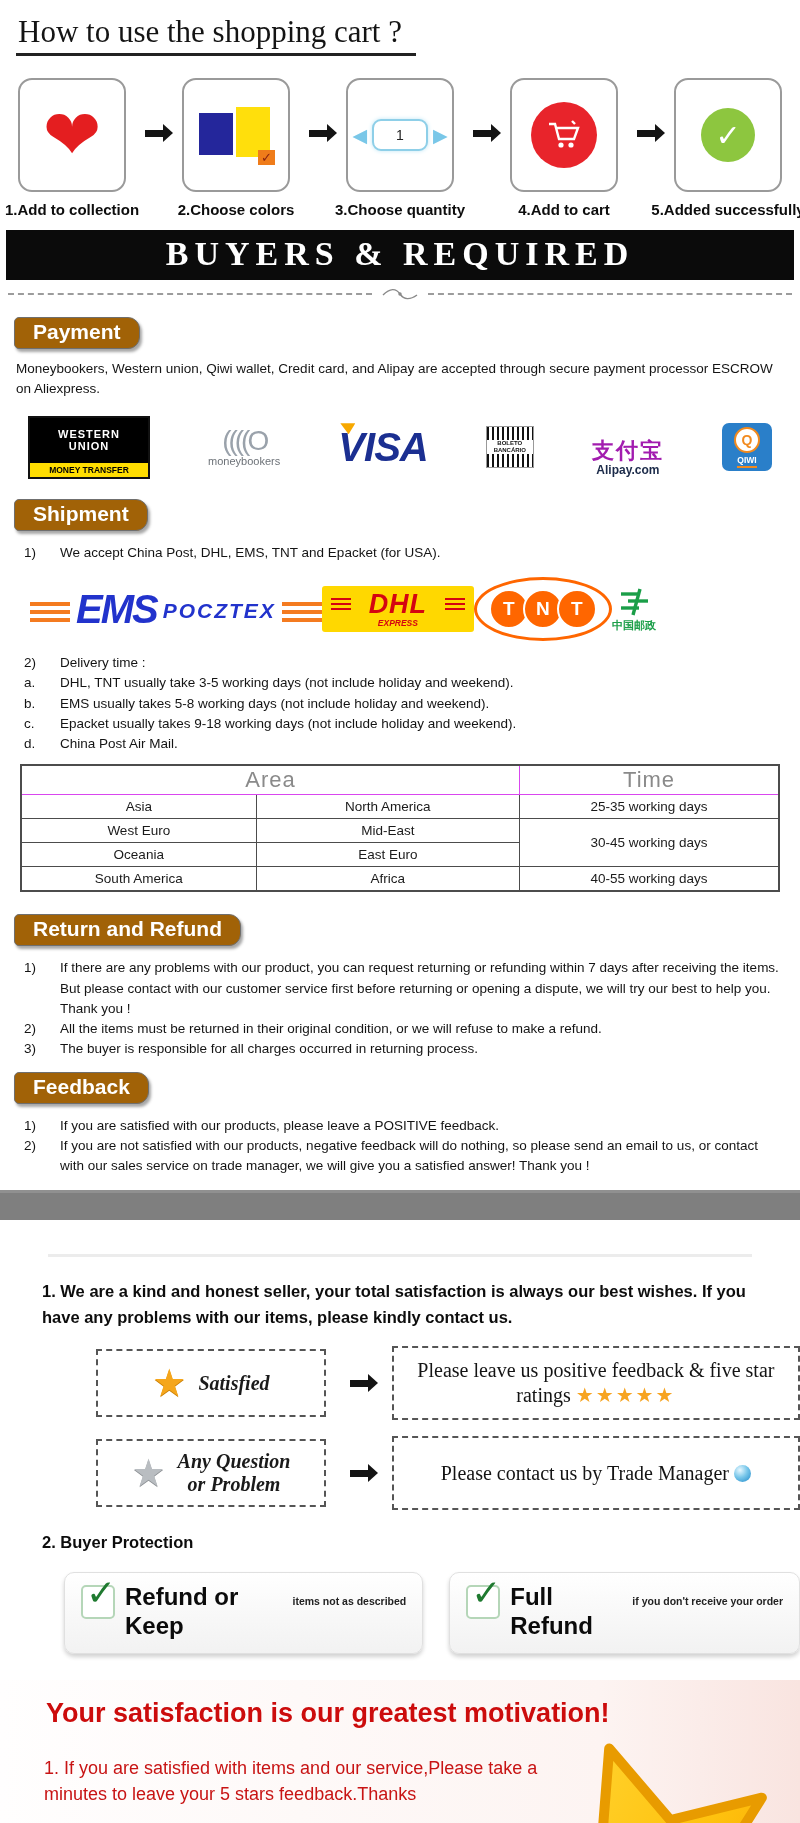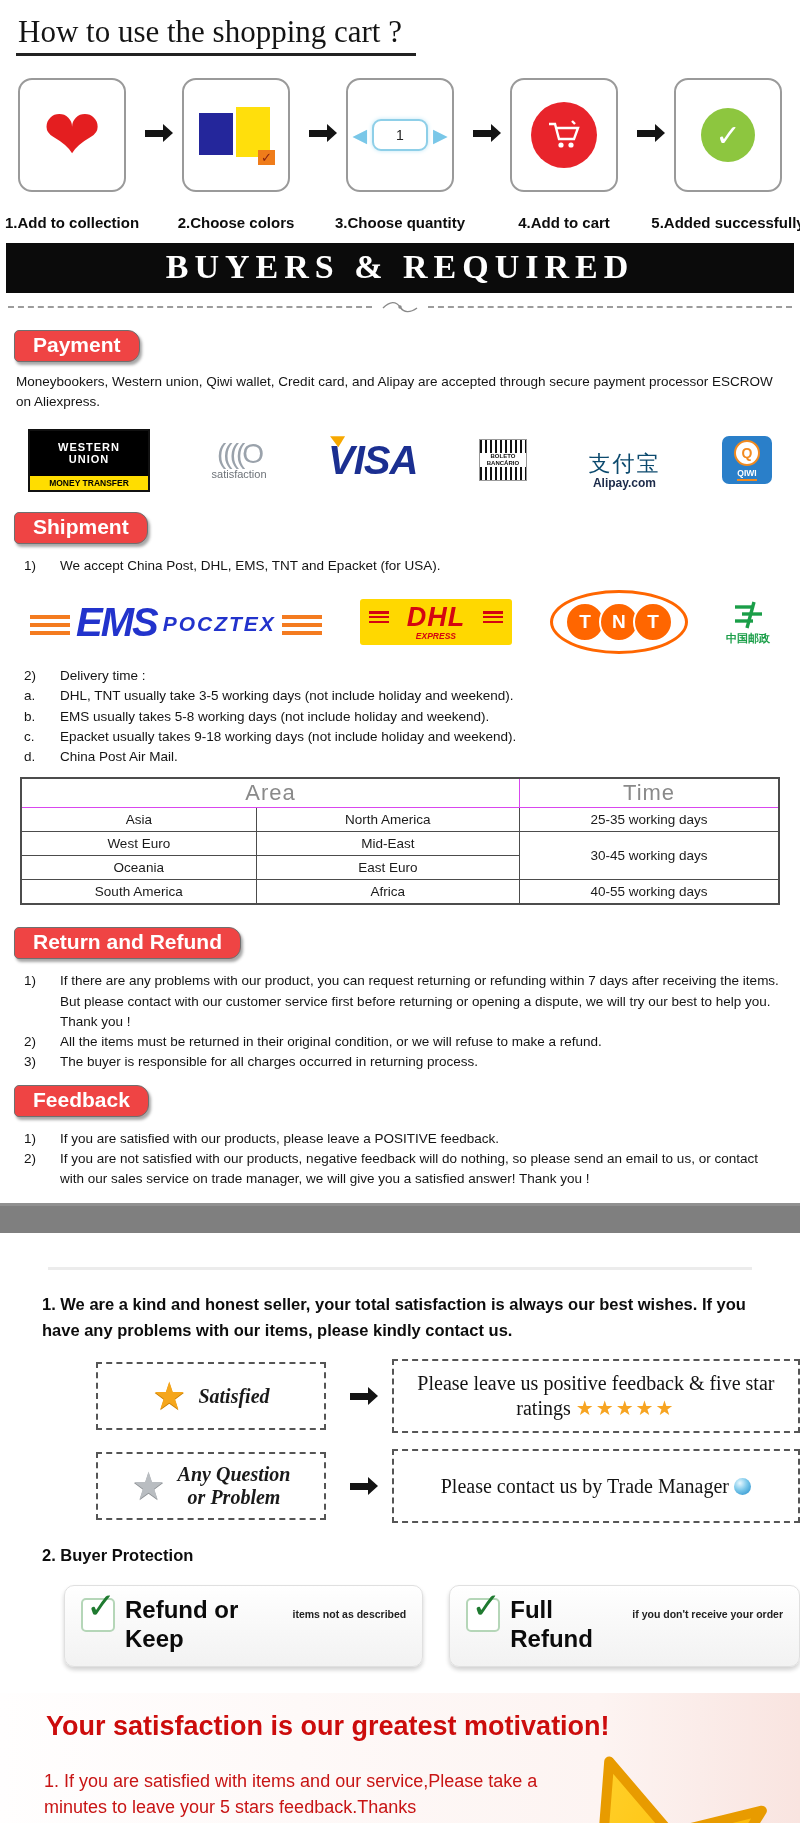--- a/index.html
+++ b/index.html
@@ -6,21 +6,21 @@
   body{width:800px;font-family:"Liberation Sans","DejaVu Sans",sans-serif;color:#111;}
   .page{position:relative;width:800px;height:1823px;overflow:hidden;background:#fff;}
 
   
   .howto-title{display:inline-block;margin:14px 0 0 16px;font-family:"Liberation Serif","DejaVu Serif",serif;
     font-size:31px;color:#141414;border-bottom:3px solid #222;padding:0 14px 3px 2px;}
   .steps{display:flex;align-items:flex-start;justify-content:center;margin-top:22px;}
   .step{display:flex;flex-direction:column;align-items:center;width:132px;}
   .step-card{width:104px;height:110px;border:2px solid #9a9a9a;border-radius:14px;background:#fff;
     display:flex;align-items:center;justify-content:center;}
-  .step-label{margin-top:22px;font-size:15px;font-weight:bold;white-space:nowrap;color:#0d0d0d;}
+  .step-label{margin-top:9px;font-size:15px;font-weight:bold;white-space:nowrap;color:#0d0d0d;}
   .step-arrow-slot{margin-top:52px;width:32px;display:flex;justify-content:center;}
   .fat-arrow{position:relative;width:18px;height:7px;background:#141414;}
   .fat-arrow::after{content:"";position:absolute;left:100%;top:-6px;border:9px solid transparent;
     border-left:10px solid #141414;border-right:0;}
   .heart{font-size:70px;line-height:1;color:#e41e20;}
   .swatch-wrap{position:relative;width:74px;height:56px;}
   .swatch-blue{position:absolute;left:0;top:6px;width:34px;height:42px;background:#24269b;}
   .swatch-yellow{position:absolute;left:37px;top:0;width:34px;height:50px;background:#ffdf0c;}
   .swatch-check{position:absolute;right:-2px;bottom:-2px;width:17px;height:15px;background:#ef7c1a;
     color:#8a2410;font-size:13px;font-weight:bold;display:flex;align-items:center;justify-content:center;}
@@ -32,21 +32,21 @@
   .ok-circle{width:54px;height:54px;border-radius:50%;background:#8dc63f;color:#fff;font-size:30px;
     font-weight:bold;display:flex;align-items:center;justify-content:center;}
 
   
   .buyers-banner{margin:12px 6px 0;background:#0b0b0b;color:#fff;text-align:center;
     font-family:"Liberation Serif","DejaVu Serif",serif;font-weight:bold;font-size:34px;letter-spacing:6px;padding:5px 0 7px;}
   .orn-row{display:flex;align-items:center;gap:8px;margin:7px 8px 0;}
   .orn-line{flex:1;border-top:2px dashed #9c9c9c;}
 
   
-  .tag{display:inline-block;margin-left:14px;background:#ef4444;color:#fff;font-size:21px;font-weight:bold;
+  .tag{display:inline-block;margin-left:14px;background:#a16207;color:#fff;font-size:21px;font-weight:bold;
     padding:2px 18px 4px;border:1px solid #6f6f6f;border-radius:5px 12px 12px 5px;
     box-shadow:2px 3px 3px rgba(0,0,0,.35);}
   .section-text{margin:10px 18px 0 16px;font-size:13.5px;line-height:1.5;color:#141414;}
 
   
   .pay-logos{display:flex;align-items:center;justify-content:space-between;margin:16px 28px 0;}
   .wu{width:118px;border:2px solid #111;background:#ffdd00;}
   .wu-top{background:#000;color:#fff;text-align:center;font-weight:bold;font-size:11px;line-height:1.15;
     padding:10px 2px;letter-spacing:1px;}
   .wu-bottom{color:#000;text-align:center;font-weight:bold;font-size:8.5px;padding:2px 12px;}
@@ -54,30 +54,30 @@
   .mb-arcs{font-size:28px;letter-spacing:-3px;color:#9aa2ab;line-height:1;}
   .mb-label{font-size:11px;color:#6d7278;margin-top:0px;}
   .visa{position:relative;font-style:italic;font-weight:bold;font-size:40px;color:#1b2f91;letter-spacing:-1px;line-height:1;}
   .visa-flick{position:absolute;left:2px;top:-4px;width:15px;height:11px;background:#f7a800;
     clip-path:polygon(0 0,100% 0,55% 100%);}
   .boleto{width:48px;text-align:center;}
   .boleto-bars{position:relative;height:40px;border:1px solid #999;background:#fff;
     background-image:repeating-linear-gradient(90deg,#111 0 2px,transparent 2px 5px);}
   .boleto-band{position:absolute;left:0;right:0;top:13px;background:#fff;font-size:6px;font-weight:bold;line-height:1.15;color:#111;}
   .alipay{text-align:center;}
-  .alipay-cn{font-size:22px;font-weight:normal;color:#0c4a6e;letter-spacing:2px;line-height:1.1;margin-top:22px;}
+  .alipay-cn{font-size:22px;font-weight:bold;color:#a21caf;letter-spacing:2px;line-height:1.1;margin-top:22px;}
   .alipay-label{font-size:12px;font-weight:bold;color:#1b2a49;}
   .qiwi{width:50px;height:48px;background:#2a7fc9;border-radius:7px;display:flex;flex-direction:column;
     align-items:center;justify-content:center;color:#fff;}
   .qiwi-q{width:22px;height:22px;border-radius:50%;background:#fff;color:#f28a1e;font-weight:bold;font-size:14px;
     display:flex;align-items:center;justify-content:center;border:2px solid #f28a1e;}
   .qiwi-label{font-size:8.5px;font-weight:bold;margin-top:2px;border-bottom:2px solid #f28a1e;padding-bottom:1px;}
 
   
-  .ship-logos{display:flex;align-items:center;justify-content:space-between;margin:14px 30px 0;}
+  .ship-logos{display:flex;align-items:center;margin:14px 30px 0;}
   .ems{display:flex;align-items:flex-end;gap:6px;}
   .ems-stripes{width:40px;height:24px;background:repeating-linear-gradient(#f47b20 0 4px,transparent 4px 8px);}
   .ems-label{font-style:italic;font-weight:bold;font-size:40px;color:#2233cc;line-height:.85;letter-spacing:-2px;}
   .ems-sub{font-style:italic;font-weight:bold;font-size:21px;color:#2233cc;letter-spacing:2px;margin-bottom:3px;}
   .dhl{width:152px;height:46px;background:#ffd800;border-radius:3px;display:flex;flex-direction:column;
     align-items:center;justify-content:center;}
   .dhl-row{display:flex;align-items:center;}
   .dhl-stripes{width:20px;height:12px;background:repeating-linear-gradient(#d40511 0 2.5px,transparent 2.5px 5px);}
   .dhl-label{font-style:italic;font-weight:bold;font-size:27px;color:#d40511;letter-spacing:1px;line-height:1;margin:0 18px;}
   .dhl-sub{font-style:italic;font-weight:bold;font-size:8.5px;color:#d40511;margin-top:0;}
@@ -223,21 +223,21 @@
   <div class="pay-logos">
     <div class="wu">
       <div class="wu-top">
         <div>WESTERN</div>
         <div>UNION</div>
       </div>
       <div class="wu-bottom">MONEY TRANSFER</div>
     </div>
     <div class="mb">
       <div class="mb-arcs">((((O</div>
-      <div class="mb-label">satisfaction</div>
+      <div class="mb-label">moneybookers</div>
     </div>
     <div class="visa">
       <span class="visa-flick"></span>
       <span>VISA</span>
     </div>
     <div class="boleto">
       <div class="boleto-bars">
         <div class="boleto-band">
           <div>BOLETO</div>
           <div>BANCÁRIO</div>

